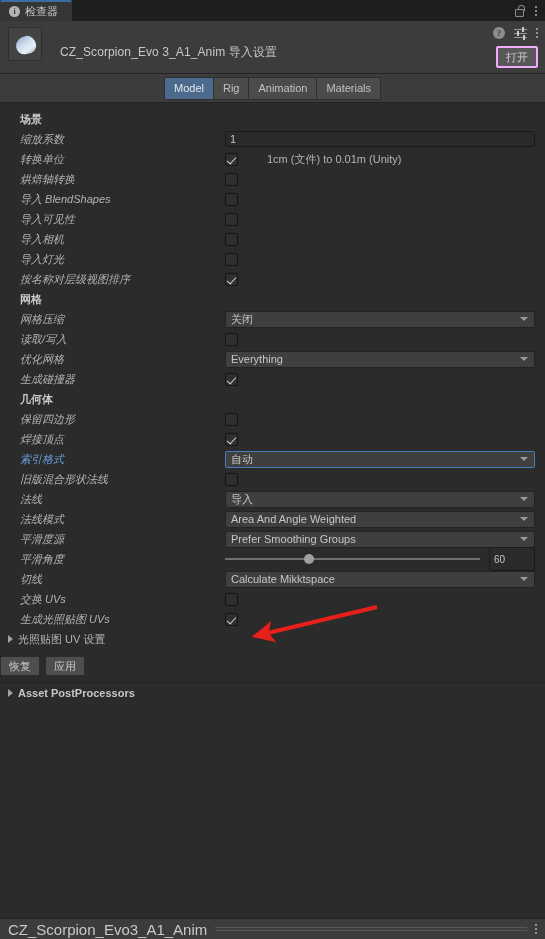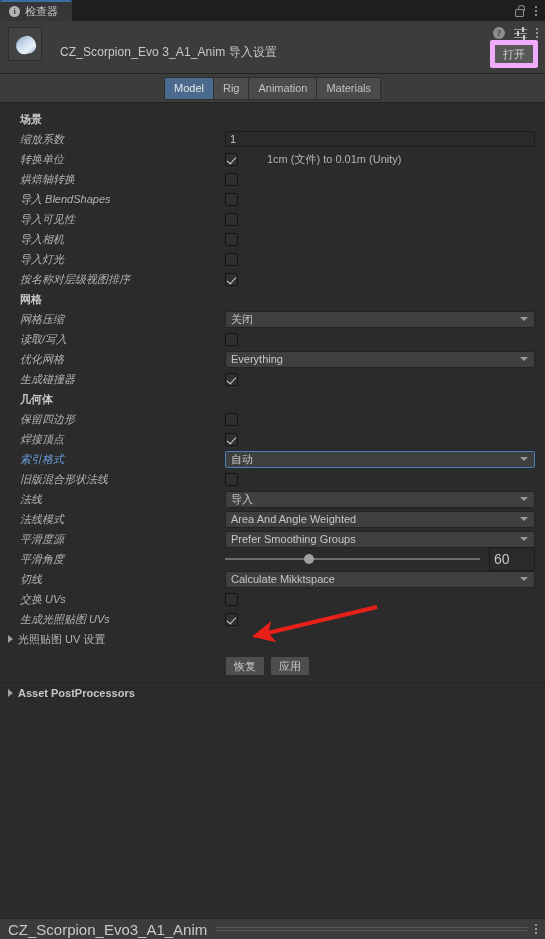--- a/index.html
+++ b/index.html
@@ -71,21 +71,21 @@
   .preset-icon i { position: absolute; left: 0; height: 1.4px; background: #9a9a9a; display: block; }
   .preset-icon i:nth-child(1) { top: 2px; width: 13px; }
   .preset-icon i:nth-child(2) { top: 6px; width: 13px; }
   .preset-icon i:nth-child(3) { top: 10px; width: 13px; }
   .preset-icon u { position: absolute; width: 2.4px; height: 5px; background: #c8c8c8; display: block; }
   .preset-icon u:nth-child(4) { top: 0px; left: 8px; }
   .preset-icon u:nth-child(5) { top: 4px; left: 3px; }
   .preset-icon u:nth-child(6) { top: 8px; left: 9px; }
   .open-btn {
     position: absolute; right: 7px; bottom: 5px;
-    background: #585858; border: 5px solid #f0abfc; border-radius: 2px;
+    background: #585858; border: 2px solid #f0abfc; border-radius: 2px;
     color: #cfcfcf; font-size: 11px; padding: 2px 8px; line-height: 14px;
   }
 
   
   .tabbar-wrap {
     background: #3c3c3c; border-bottom: 1px solid #232323;
     display: flex; justify-content: center; align-items: center;
     height: 29px; flex: 0 0 29px;
   }
   .tabbar { display: flex; }
@@ -141,33 +141,33 @@
   .slider-wrap { flex: 1 1 auto; display: flex; align-items: center; height: 100%; }
   .slider-track {
     flex: 1 1 auto; height: 1.5px; background: #6f6f6f; position: relative; margin-right: 9px;
   }
   .slider-knob {
     position: absolute; top: 50%; width: 10px; height: 10px; background: #a0a0a0;
     border-radius: 50%; transform: translate(-50%,-50%);
   }
   .slider-value {
     width: 46px; height: 24px; background: #2a2a2a; border: 1px solid #1a1a1a;
-    border-radius: 2px; color: #c6c6c6; font-size: 14px; padding: 0 4px;
+    border-radius: 2px; color: #c6c6c6; font-size: 10px; padding: 0 4px;
     display: flex; align-items: center; flex: 0 0 46px;
   }
 
   .foldout { display: flex; align-items: center; height: 20px; padding-left: 8px; }
   .foldout .arrow {
     width: 0; height: 0; border-top: 4px solid transparent; border-bottom: 4px solid transparent;
     border-left: 5px solid #a0a0a0; margin-right: 5px;
   }
   .foldout .ftext { font-size: 11px; color: #b4b4b4; }
   .foldout.bold .ftext { font-weight: bold; color: #c6c6c6; }
 
-  .btn-row { display: flex; justify-content: center; gap: 5px; padding: 7px 10px 0 0; }
+  .btn-row { display: flex; justify-content: flex-start; gap: 5px; padding: 7px 10px 0 0; }
   .sbtn {
     background: #4e4e4e; border: 1px solid #2c2c2c; border-radius: 2px;
     color: #cacaca; font-size: 11px; padding: 2px 8px; line-height: 14px;
   }
 
   .divider { height: 1px; background: #232323; margin: 6px 0 0 0; }
 
   
   .anno { position: absolute; left: 0; top: 0; width: 545px; height: 939px; pointer-events: none; }
 

